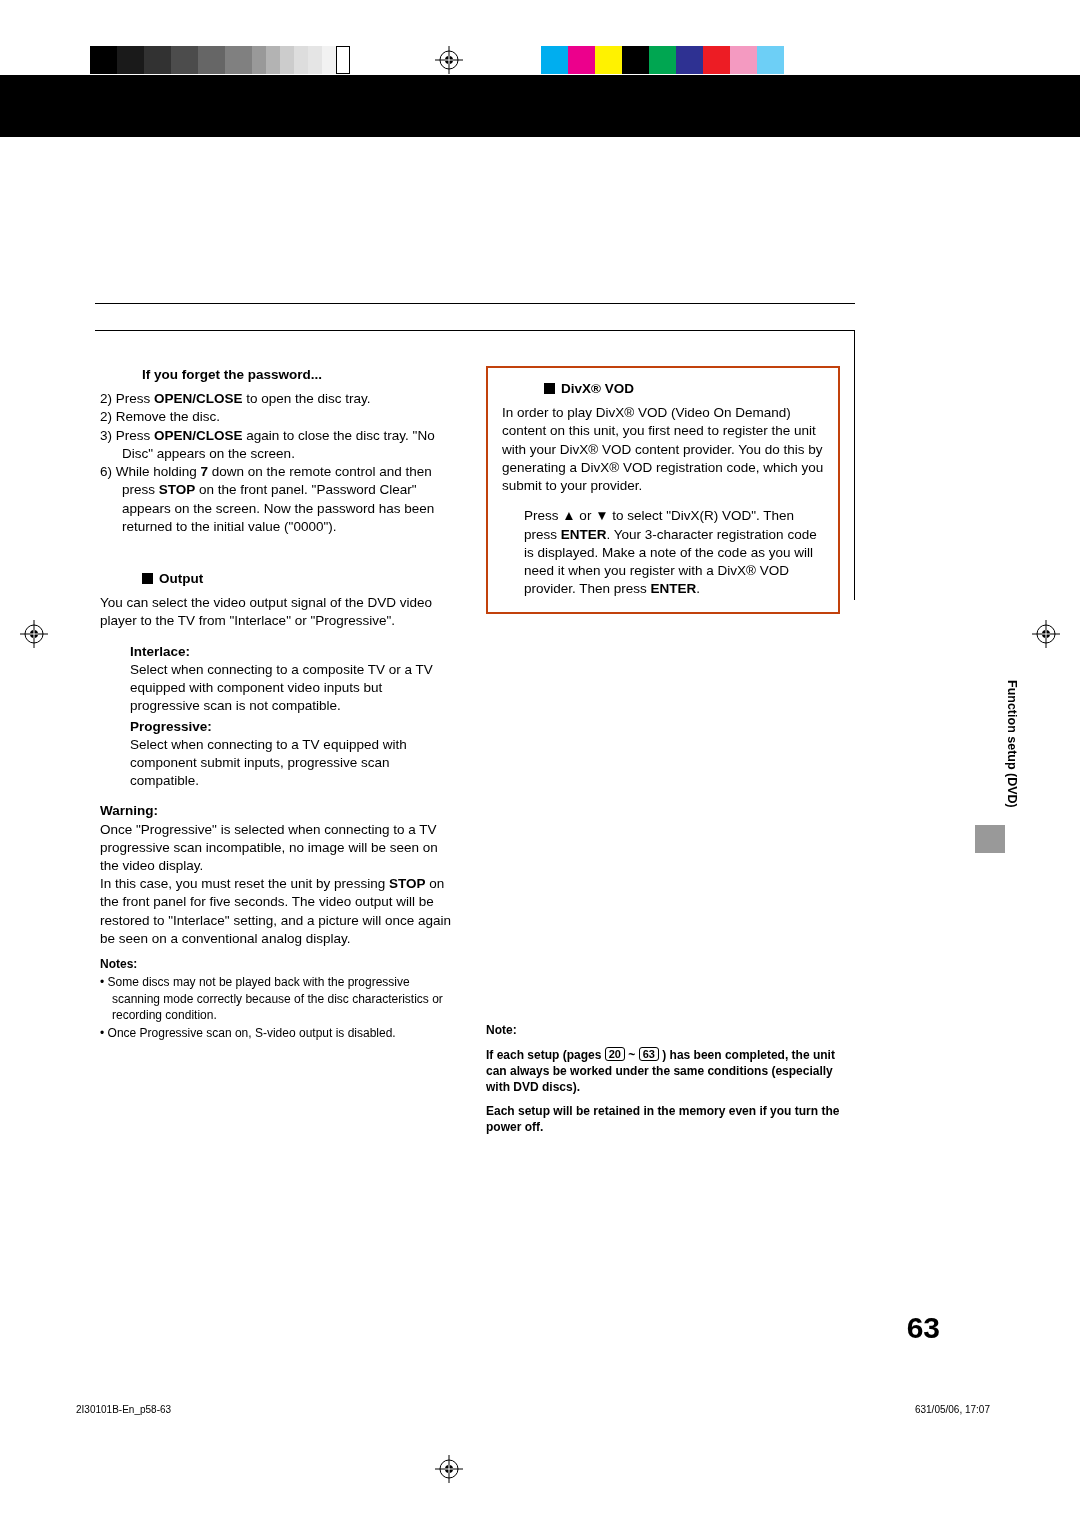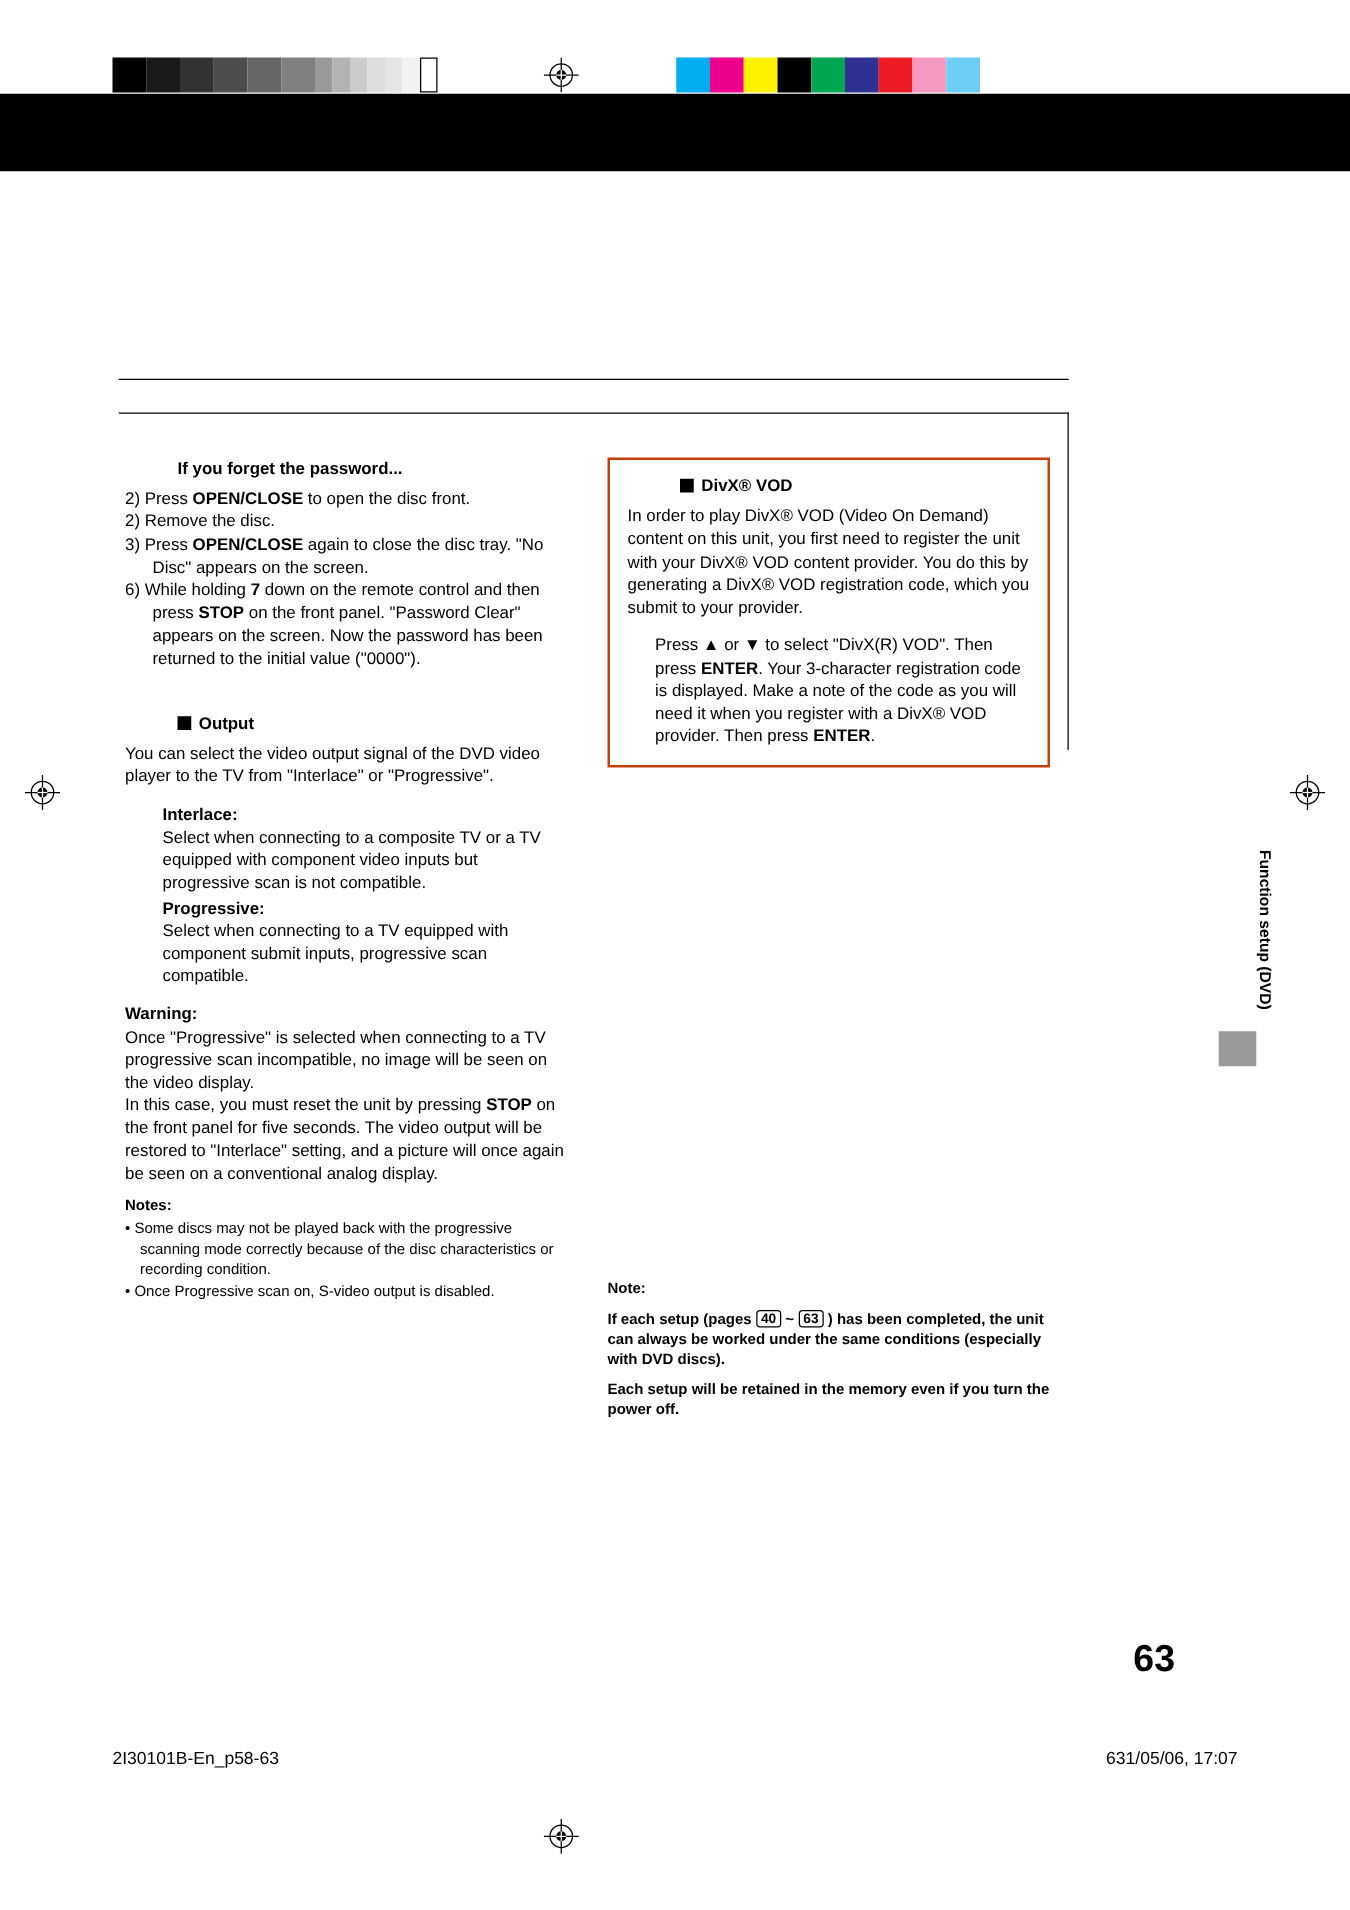--- a/index.html
+++ b/index.html
@@ -156,23 +156,23 @@
     position: absolute;
     right: 140px;
     bottom: 180px;
     font-size: 30px;
     font-weight: bold;
   }
 
   .footer {
     position: absolute;
     bottom: 112px;
-    left: 90px; right: 90px;
+    left: 76px; right: 90px;
     display: flex;
-    font-size: 14px;
+    font-size: 10px;
     color: #000;
   }
   .footer .f-left { flex:1; }
   .footer .f-mid { flex:0 0 auto; margin-left: 120px;}
   .footer .f-right { margin-left: auto; }
 
   .header-line-ext {
     position:absolute;
     top: 330px;
     left: 95px;
@@ -281,21 +281,21 @@
   <div class="doc-area">
     <div style="height:66px;"></div>
     <div class="colwrap">
 
       <div class="col">
 
         <div class="section-title">If you forget the password...</div>
 
         <ol class="steps">
           <li>
-            <span>2)  Press </span><span class="bold">OPEN/CLOSE</span><span> to open the disc front.</span>
+            <span>2)  Press </span><span class="bold">OPEN/CLOSE</span><span> to open the disc tray.</span>
           </li>
           <li>2)  Remove the disc.</li>
           <li>
             <span>3)  Press </span><span class="bold">OPEN/CLOSE</span><span> again to close the disc tray. "No Disc" appears on the screen.</span>
           </li>
           <li>
             <span>6)  While holding </span><span class="bold">7</span><span> down on the remote control and then press </span><span class="bold">STOP</span><span> on the front panel. "Password Clear" appears on the screen. Now the password has been returned to the initial value ("0000").</span>
           </li>
         </ol>
 
@@ -333,21 +333,21 @@
           <div class="para">In order to play DivX® VOD (Video On Demand) content on this unit, you first need to register the unit with your DivX® VOD content provider. You do this by generating a DivX® VOD registration code, which you submit to your provider.</div>
           <div class="indent">
             <span>Press ▲ or ▼ to select "DivX(R) VOD". Then press </span><span class="bold">ENTER</span><span>. Your 3-character registration code is displayed. Make a note of the code as you will need it when you register with a DivX® VOD provider. Then press </span><span class="bold">ENTER</span><span>.</span>
           </div>
         </div>
 
         <div style="height:390px;"></div>
 
         <div class="small bold">Note:</div>
         <div class="bottom-note">
-          <span>If each setup (pages </span><span class="pgref">40</span><span> ~ </span><span class="pgref">63</span><span> ) has been completed, the unit can always be worked under the same conditions (especially with DVD discs).</span>
+          <span>If each setup (pages </span><span class="pgref">20</span><span> ~ </span><span class="pgref">63</span><span> ) has been completed, the unit can always be worked under the same conditions (especially with DVD discs).</span>
         </div>
         <div class="bottom-note">Each setup will be retained in the memory even if you turn the power off.</div>
       </div>
     </div>
   </div>
 
   <div class="page-number">63</div>
 
   <div class="footer">
     <span class="f-left">2I30101B-En_p58-63</span>

